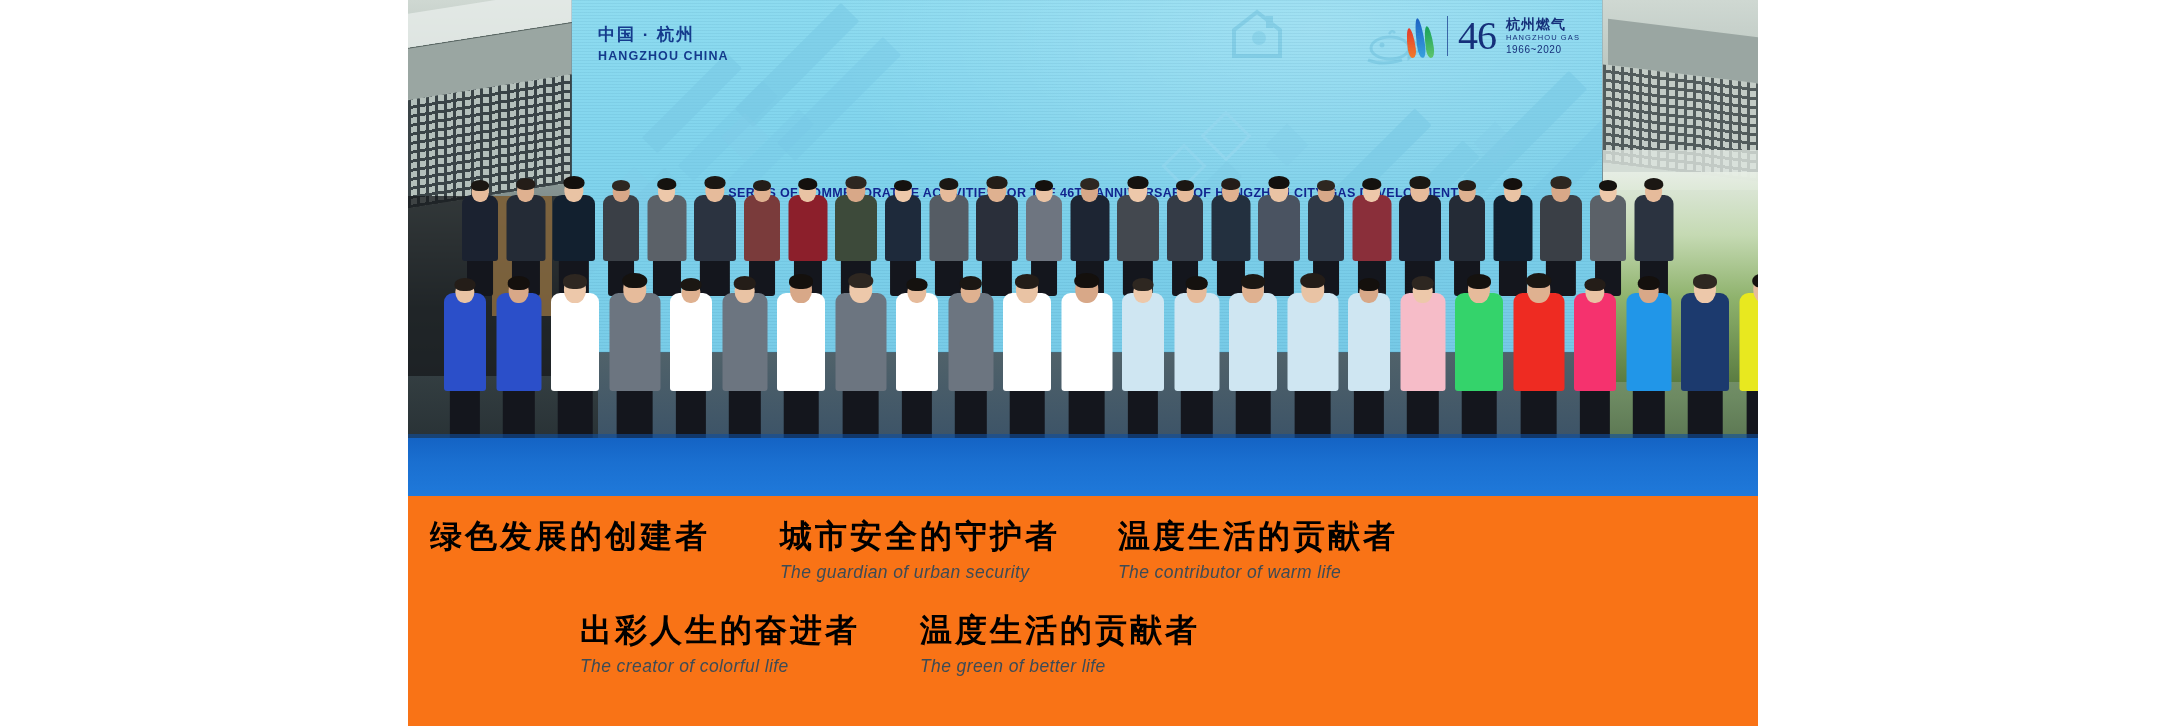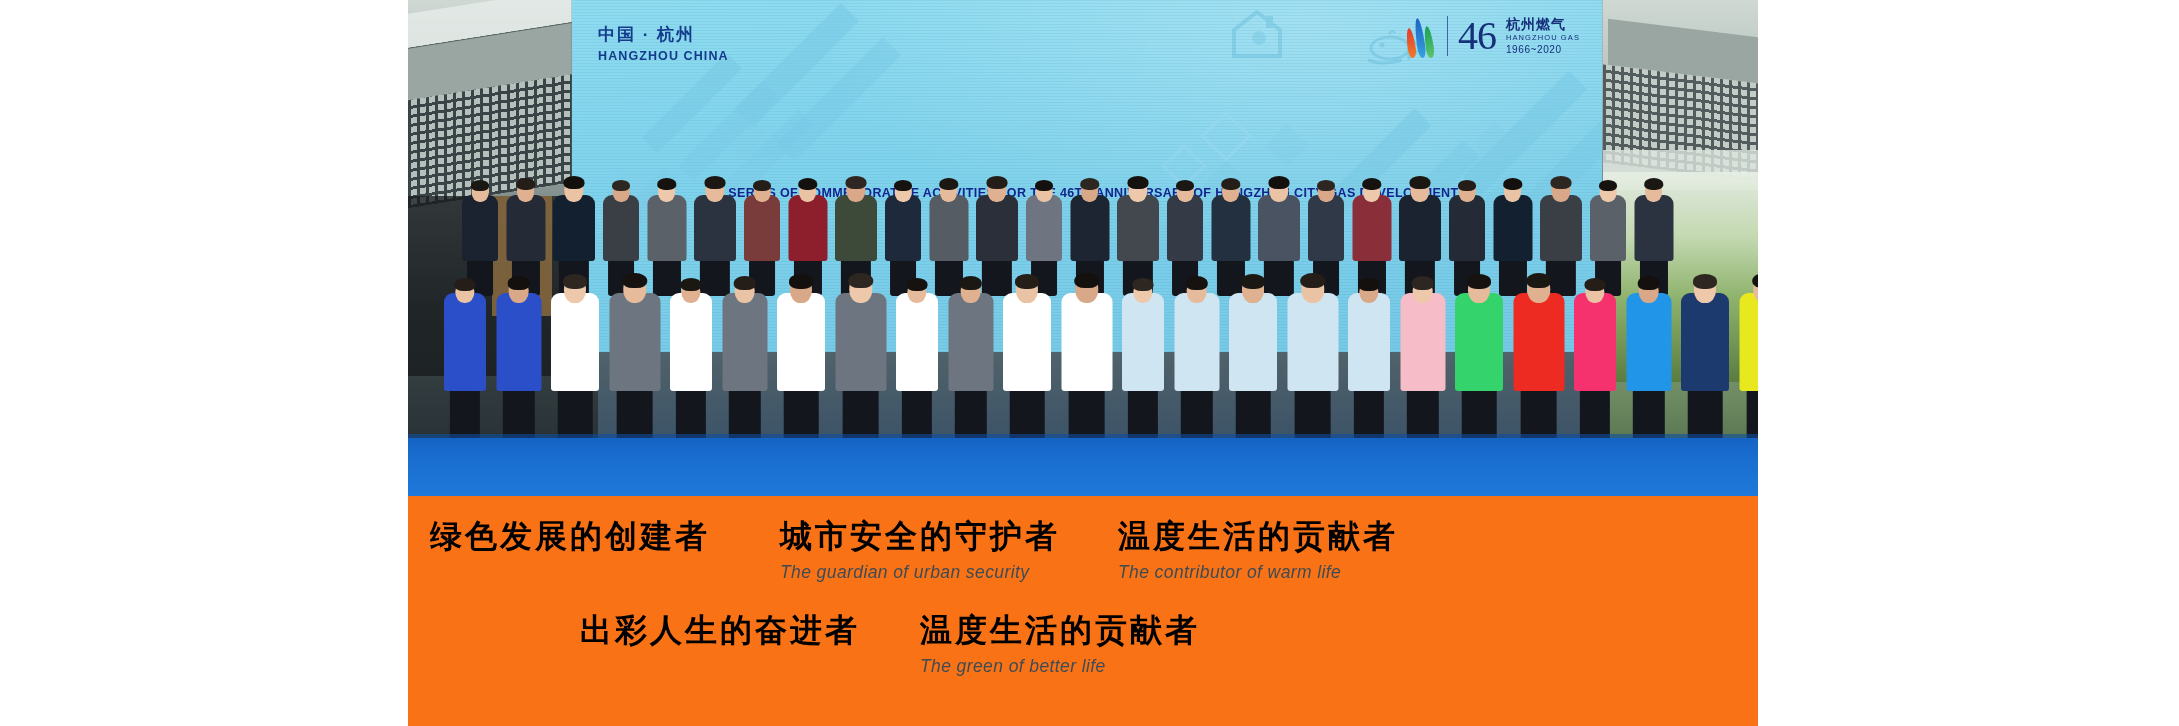--- a/index.html
+++ b/index.html
@@ -530,20 +530,21 @@
         </div>
         <div class="slogan" style="width:330px">
           <div class="cn">温度生活的贡献者</div>
           <div class="en">The contributor of warm life</div>
         </div>
       </div>
 
       <div class="srow r2">
         <div class="slogan" style="width:340px">
           <div class="cn">出彩人生的奋进者</div>
+          <div class="en">The creator of colorful life</div>
         </div>
         <div class="slogan" style="width:340px">
           <div class="cn">温度生活的贡献者</div>
           <div class="en">The green of better life</div>
         </div>
       </div>
 
     </div>
   </div>
 </div>

